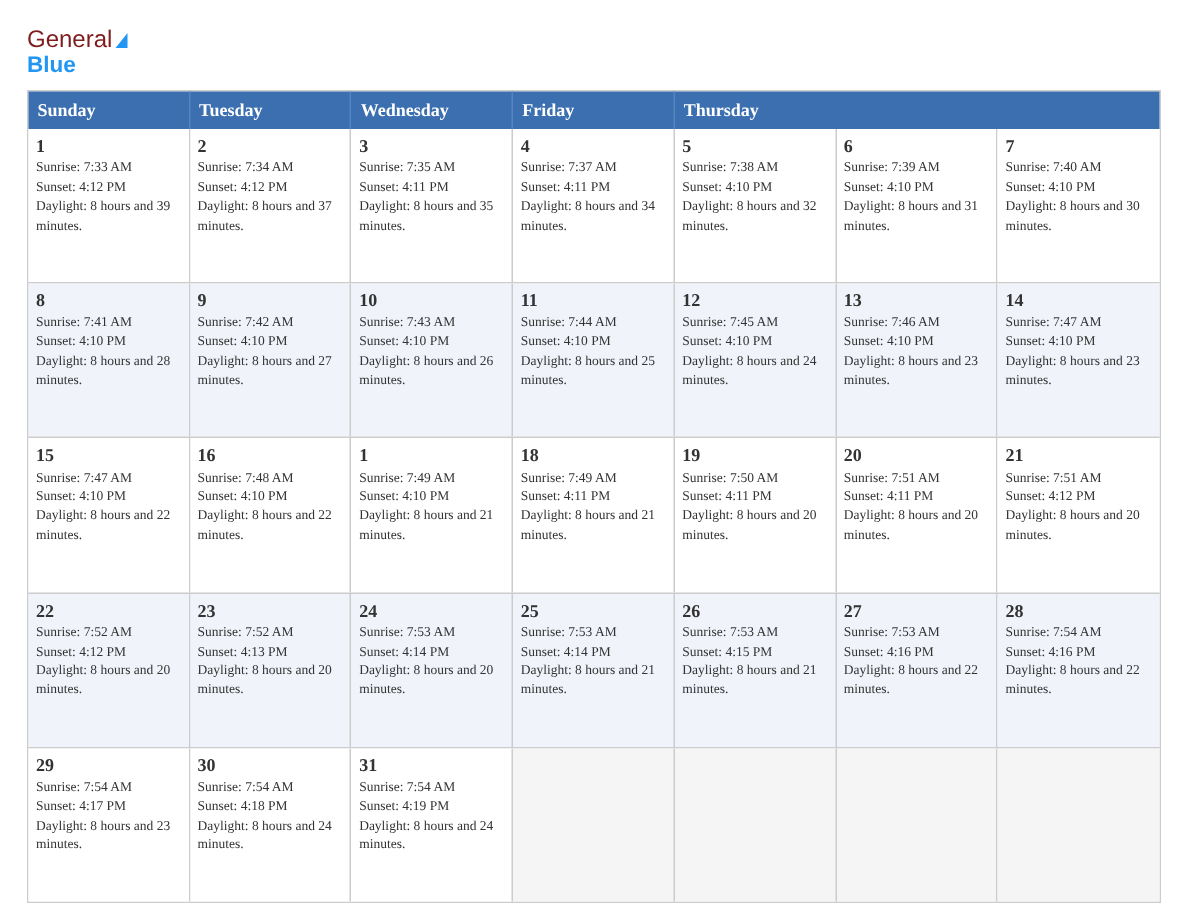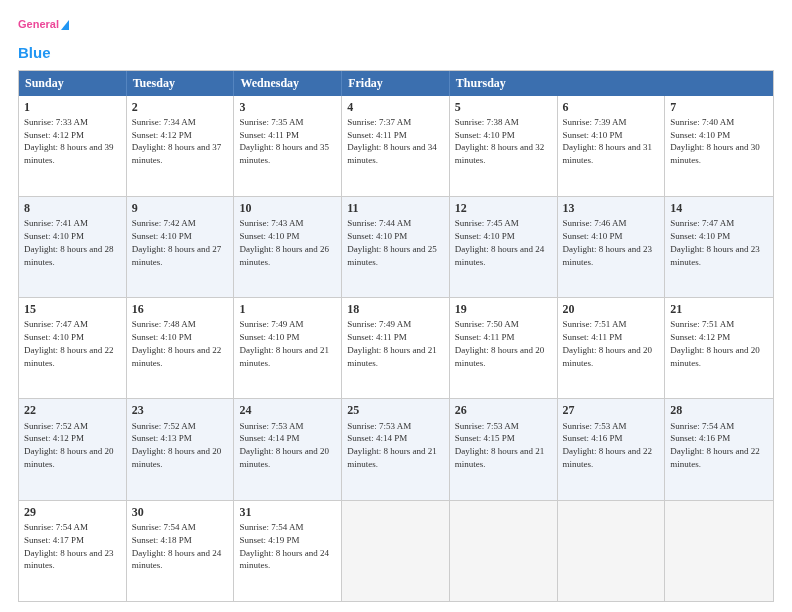--- a/index.html
+++ b/index.html
@@ -96,22 +96,22 @@
       line-height: 1.3;
     }
   </style>
 </head>
 <body>
 
 <div class="page">
   <div class="header">
     <div class="logo">
   <div style="text-align:left;line-height:1.1;">
-    <div style="font-size:11px;font-weight:bold;color:#ec4899;">General<span style="display:inline-block;width:0;height:0;border-left:8px solid transparent;border-right:0px solid transparent;border-bottom:10px solid #2196F3;margin-left:2px;vertical-align:middle;"></span></div>
-    <div style="font-size:15px;font-weight:bold;color:#2196F3;margin-top:15px;">Blue</div>
+    <div style="font-size:16px;font-weight:normal;color:#7f1d1d;">General<span style="display:inline-block;width:0;height:0;border-left:8px solid transparent;border-right:0px solid transparent;border-bottom:10px solid #2196F3;margin-left:2px;vertical-align:middle;"></span></div>
+    <div style="font-size:15px;font-weight:bold;color:#2196F3;">Blue</div>
   </div>
 </div>
     <div class="title-area">
       <div class="month-title"></div>
       <div class="location"></div>
     </div>
   </div>
 
   <div class="calendar">
     <div class="cal-header-row" id="cal-header">

